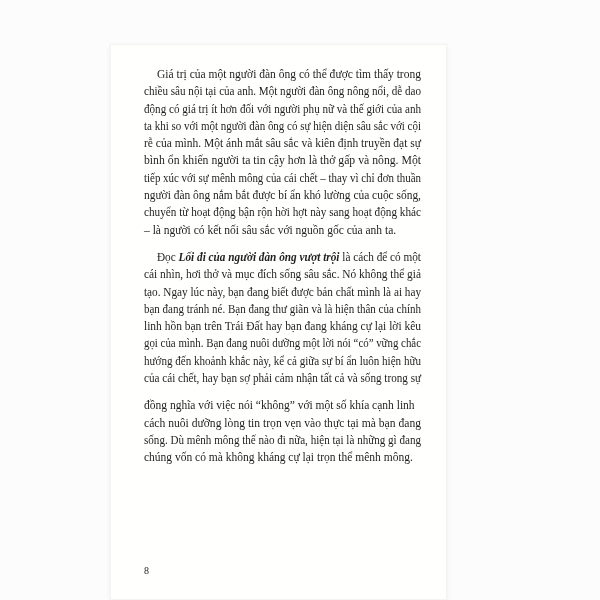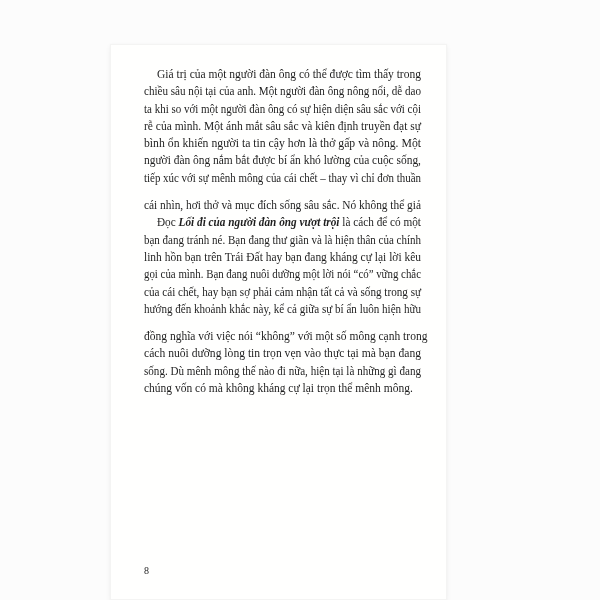--- a/index.html
+++ b/index.html
@@ -49,37 +49,41 @@
 </style>
 </head>
 <body>
 
 <div class="stage">
   <div class="sheet">
     <div class="text-block" id="text-block">
         <div class="para">
           <div class="line indent"><span class="line-inner" style="transform: scaleX(1.0018);"><span>Giá trị của một người đàn ông có thể được tìm thấy trong</span></span></div>
           <div class="line"><span class="line-inner" style="transform: scaleX(0.9641);"><span>chiều sâu nội tại của anh. Một người đàn ông nông nổi, dễ dao</span></span></div>
+          <div class="line"><span class="line-inner" style="transform: scaleX(0.9656);"><span>động có giá trị ít hơn đối với người phụ nữ và thế giới của anh</span></span></div>
           <div class="line"><span class="line-inner" style="transform: scaleX(0.9539);"><span>ta khi so với một người đàn ông có sự hiện diện sâu sắc với cội</span></span></div>
           <div class="line"><span class="line-inner" style="transform: scaleX(0.9998); text-align: right;"><span>rễ của mình. Một ánh mắt sâu sắc và kiên định truyền đạt sự</span></span></div>
           <div class="line"><span class="line-inner" style="transform: scaleX(1.0196);"><span>bình ổn khiến người ta tin cậy hơn là thở gấp và nông. Một</span></span></div>
+          <div class="line"><span class="line-inner" style="transform: scaleX(0.9493);"><span>tiếp xúc với sự mênh mông của cái chết – thay vì chỉ đơn thuần</span></span></div>
           <div class="line"><span class="line-inner" style="transform: scaleX(0.9938);"><span>người đàn ông nắm bắt được bí ẩn khó lường của cuộc sống,</span></span></div>
-          <div class="line"><span class="line-inner" style="transform: scaleX(0.9493);"><span>tiếp xúc với sự mênh mông của cái chết – thay vì chỉ đơn thuần</span></span></div>
+          <div class="line"><span class="line-inner" style="transform: scaleX(0.9749);"><span>chuyển từ hoạt động bận rộn hời hợt này sang hoạt động khác</span></span></div>
+          <div class="line"><span class="line-inner"><span>– là người có kết nối sâu sắc với nguồn gốc của anh ta.</span></span></div>
         </div>
         <div class="para">
+          <div class="line indent"><span class="line-inner" style="transform: scaleX(0.9783);"><span>Đọc </span><span class="title-em">Lối đi của người đàn ông vượt trội</span><span> là cách để có một</span></span></div>
           <div class="line"><span class="line-inner" style="transform: scaleX(0.9888);"><span>cái nhìn, hơi thở và mục đích sống sâu sắc. Nó không thể giả</span></span></div>
-          <div class="line indent"><span class="line-inner" style="transform: scaleX(0.9783);"><span>Đọc </span><span class="title-em">Lối đi của người đàn ông vượt trội</span><span> là cách để có một</span></span></div>
+          <div class="line"><span class="line-inner" style="transform: scaleX(0.9755);"><span>tạo. Ngay lúc này, bạn đang biết được bản chất mình là ai hay</span></span></div>
           <div class="line"><span class="line-inner" style="transform: scaleX(0.9558);"><span>bạn đang tránh né. Bạn đang thư giãn và là hiện thân của chính</span></span></div>
           <div class="line"><span class="line-inner" style="transform: scaleX(0.9974);"><span>linh hồn bạn trên Trái Đất hay bạn đang kháng cự lại lời kêu</span></span></div>
           <div class="line"><span class="line-inner" style="transform: scaleX(0.9446);"><span>gọi của mình. Bạn đang nuôi dưỡng một lời nói “có” vững chắc</span></span></div>
+          <div class="line"><span class="line-inner" style="transform: scaleX(0.9629);"><span>hướng đến khoảnh khắc này, kể cả giữa sự bí ẩn luôn hiện hữu</span></span></div>
           <div class="line"><span class="line-inner" style="transform: scaleX(0.9686);"><span>của cái chết, hay bạn sợ phải cảm nhận tất cả và sống trong sự</span></span></div>
-          <div class="line"><span class="line-inner" style="transform: scaleX(0.9629);"><span>hướng đến khoảnh khắc này, kể cả giữa sự bí ẩn luôn hiện hữu</span></span></div>
         </div>
         <div class="para">
-          <div class="line"><span class="line-inner" style="transform: scaleX(1.0002);"><span>đồng nghĩa với việc nói “không” với một số mông cạnh trong</span></span></div>
+          <div class="line"><span class="line-inner" style="transform: scaleX(1.0002);"><span>đồng nghĩa với việc nói “không” với một số khía cạnh linh</span></span></div>
           <div class="line"><span class="line-inner" style="transform: scaleX(1.0084);"><span>cách nuôi dưỡng lòng tin trọn vẹn vào thực tại mà bạn đang</span></span></div>
           <div class="line"><span class="line-inner" style="transform: scaleX(0.9636);"><span>sống. Dù mênh mông thế nào đi nữa, hiện tại là những gì đang</span></span></div>
           <div class="line"><span class="line-inner"><span>chúng vốn có mà không kháng cự lại trọn thể mênh mông.</span></span></div>
         </div>
       </div>
     <div class="page-number">8</div>
   </div>
 </div>
 
 </body></html>

